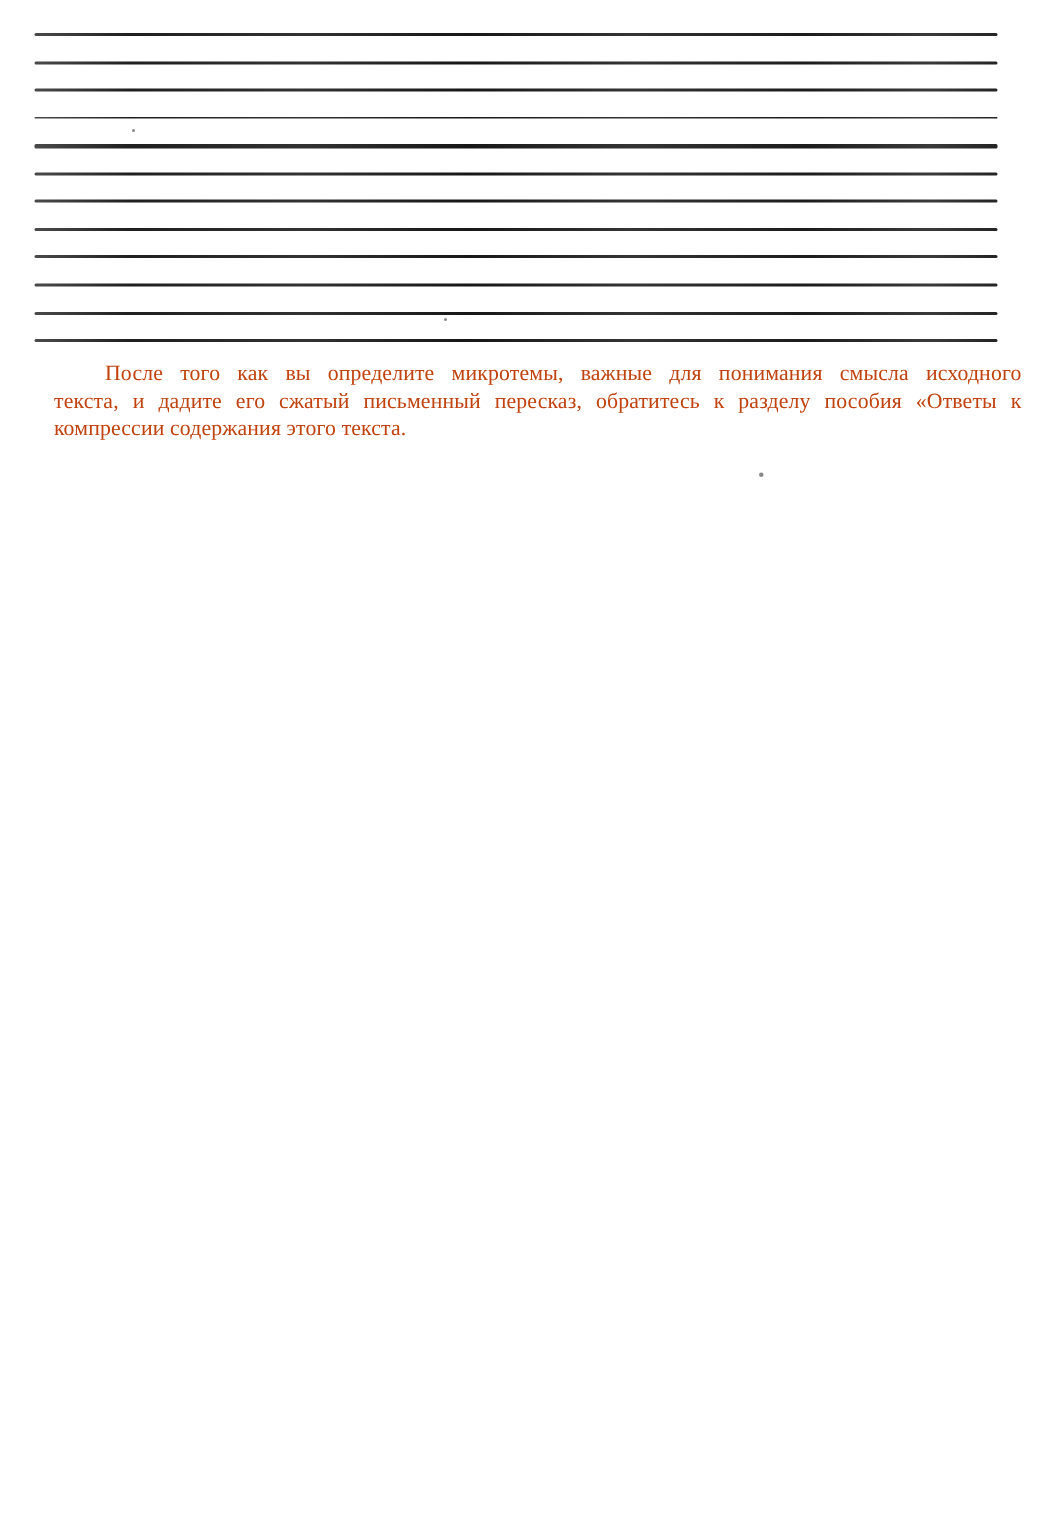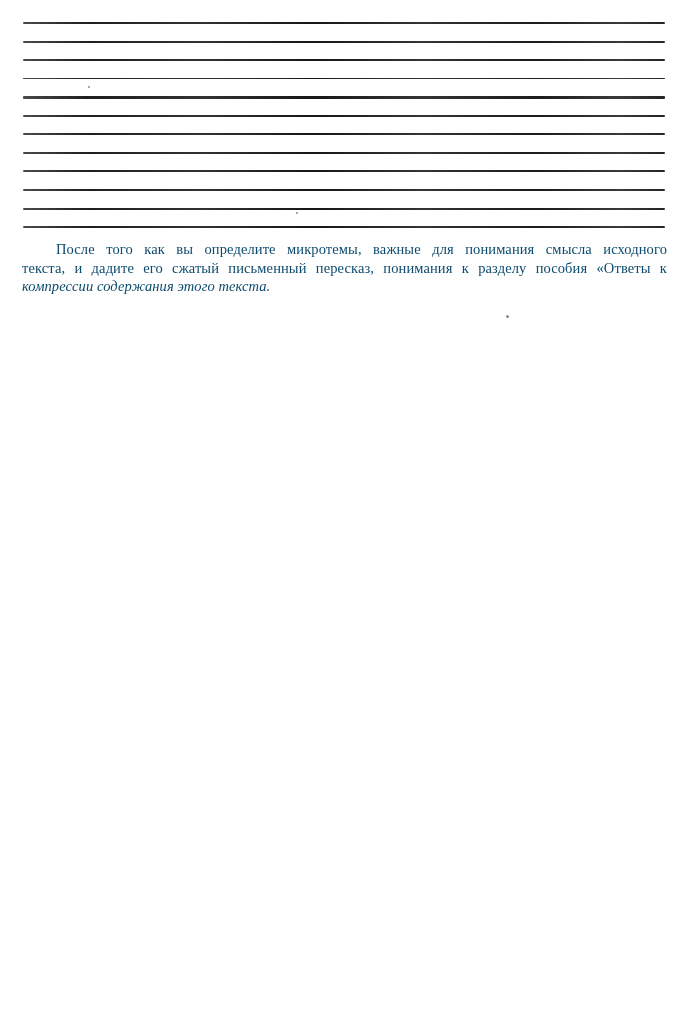--- a/index.html
+++ b/index.html
@@ -23,39 +23,38 @@
   }
   .answer-line {
     position: absolute;
     background: linear-gradient(90deg,
       #4a4a4a 0%, #1f1f1f 10%, #323232 28%, #171717 45%,
       #343434 62%, #1c1c1c 80%, #3a3a3a 93%, #242424 100%);
     border-radius: 1px;
   }
   .para {
     position: absolute;
-    left: 22px;
+    left: 36px;
     top: 240px;
     width: 645px;
     font-size: 14.5px;
     line-height: 18.7px;
-    color: #0c4a6e;
+    color: #c2410c;
     letter-spacing: 0.1px;
   }
   .pline {
     text-align: justify;
     text-align-last: justify;
   }
   .pline.first {
     text-indent: 34px;
   }
   .pline.last {
     text-align: center;
     text-align-last: left;
-    font-style: italic;
   }
   .speck {
     position: absolute;
     background: #8a8a8a;
     border-radius: 50%;
   }
 </style>
 </head>
 <body>
 
@@ -69,19 +68,19 @@
       <div class="answer-line" style="top: 114.75px; left: 23px; width: 642px; height: 2.05px;"></div>
       <div class="answer-line" style="top: 133.3px; left: 23px; width: 642px; height: 1.7px;"></div>
       <div class="answer-line" style="top: 151.85px; left: 23px; width: 642px; height: 2.4px;"></div>
       <div class="answer-line" style="top: 170.4px; left: 23px; width: 642px; height: 2.05px;"></div>
       <div class="answer-line" style="top: 188.95px; left: 23px; width: 642px; height: 1.7px;"></div>
       <div class="answer-line" style="top: 207.5px; left: 23px; width: 642px; height: 2.4px;"></div>
       <div class="answer-line" style="top: 226.05px; left: 23px; width: 642px; height: 2.05px;"></div>
     </div>
   <div class="para" style="text-indent: 0px;">
       <div class="pline first">После того как вы определите микротемы, важные для понимания смысла исходного</div>
-      <div class="pline">текста, и дадите его сжатый письменный пересказ, понимания к разделу пособия «Ответы к</div>
+      <div class="pline">текста, и дадите его сжатый письменный пересказ, обратитесь к разделу пособия «Ответы к</div>
       <div class="pline last">компрессии содержания этого текста.</div>
     </div>
 <div class="speck" style="left: 88px; top: 86px; width: 2px; height: 2px;"></div>
     <div class="speck" style="left: 296px; top: 212px; width: 2px; height: 2px;"></div>
     <div class="speck" style="left: 506px; top: 315px; width: 3px; height: 3px;"></div>
   </div>
 
 </body></html>

